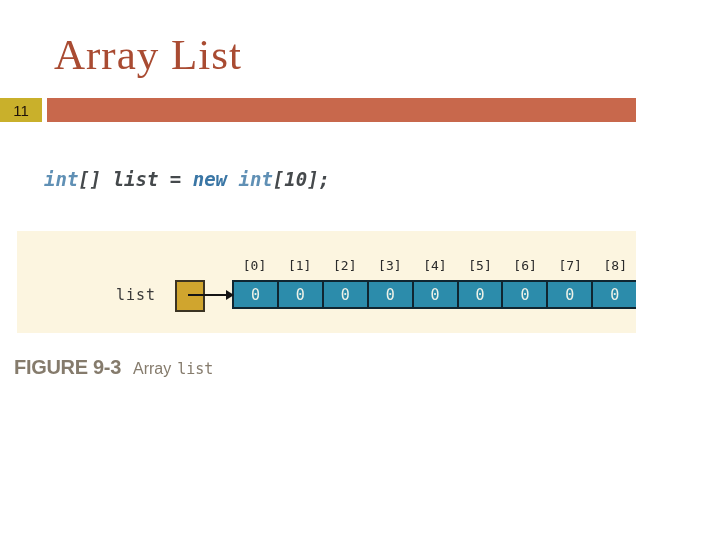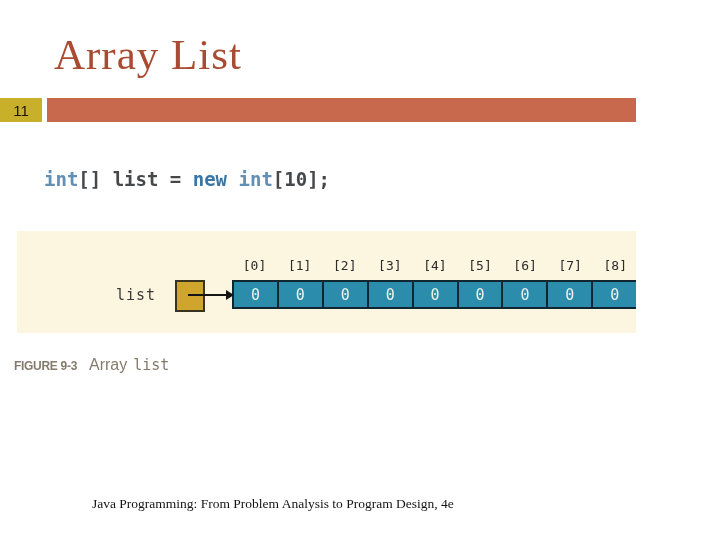--- a/index.html
+++ b/index.html
@@ -48,20 +48,21 @@
     background: var(--bar-color, #c8684c);
   }
   .code-line {
     position: absolute;
     left: 44px;
     top: 168px;
     font-family: "DejaVu Sans Mono", "Liberation Mono", monospace;
     font-size: 19px;
     font-weight: 700;
     white-space: pre;
+    font-style: italic;
   }
   .figure-panel {
     position: absolute;
     left: 17px;
     top: 231px;
     width: 685px;
     height: 102px;
     background: var(--fig-bg, #fcf5e0);
   }
   .var-label {
@@ -142,21 +143,21 @@
   .figure-caption {
     position: absolute;
     left: 14px;
     top: 356px;
     color: var(--caption-color, #857b6c);
     white-space: nowrap;
   }
   .figure-caption .cap-label {
     font-family: "Liberation Sans", sans-serif;
     font-weight: 700;
-    font-size: 12px;
+    font-size: 20px;
     letter-spacing: -0.3px;
   }
   .figure-caption .cap-sans {
     font-family: "Liberation Sans", sans-serif;
     font-size: 16px;
     margin-left: 12px;
     margin-top: 44px;
   }
   .figure-caption .cap-mono {
     font-family: "DejaVu Sans Mono", monospace;
@@ -218,15 +219,14 @@
       <span>0</span>
       <span>0</span>
       <span>0</span>
       <span>0</span>
     </div>
 
   <div class="figure-caption">
     <span class="cap-label">FIGURE 9-3</span><span class="cap-sans">Array</span><span class="cap-mono">list</span>
   </div>
 
-  <div class="slide-footer">Java Programming: From Problem Analysis to Program Design, 4e</div>
 
 </div>
 
 </body></html>

